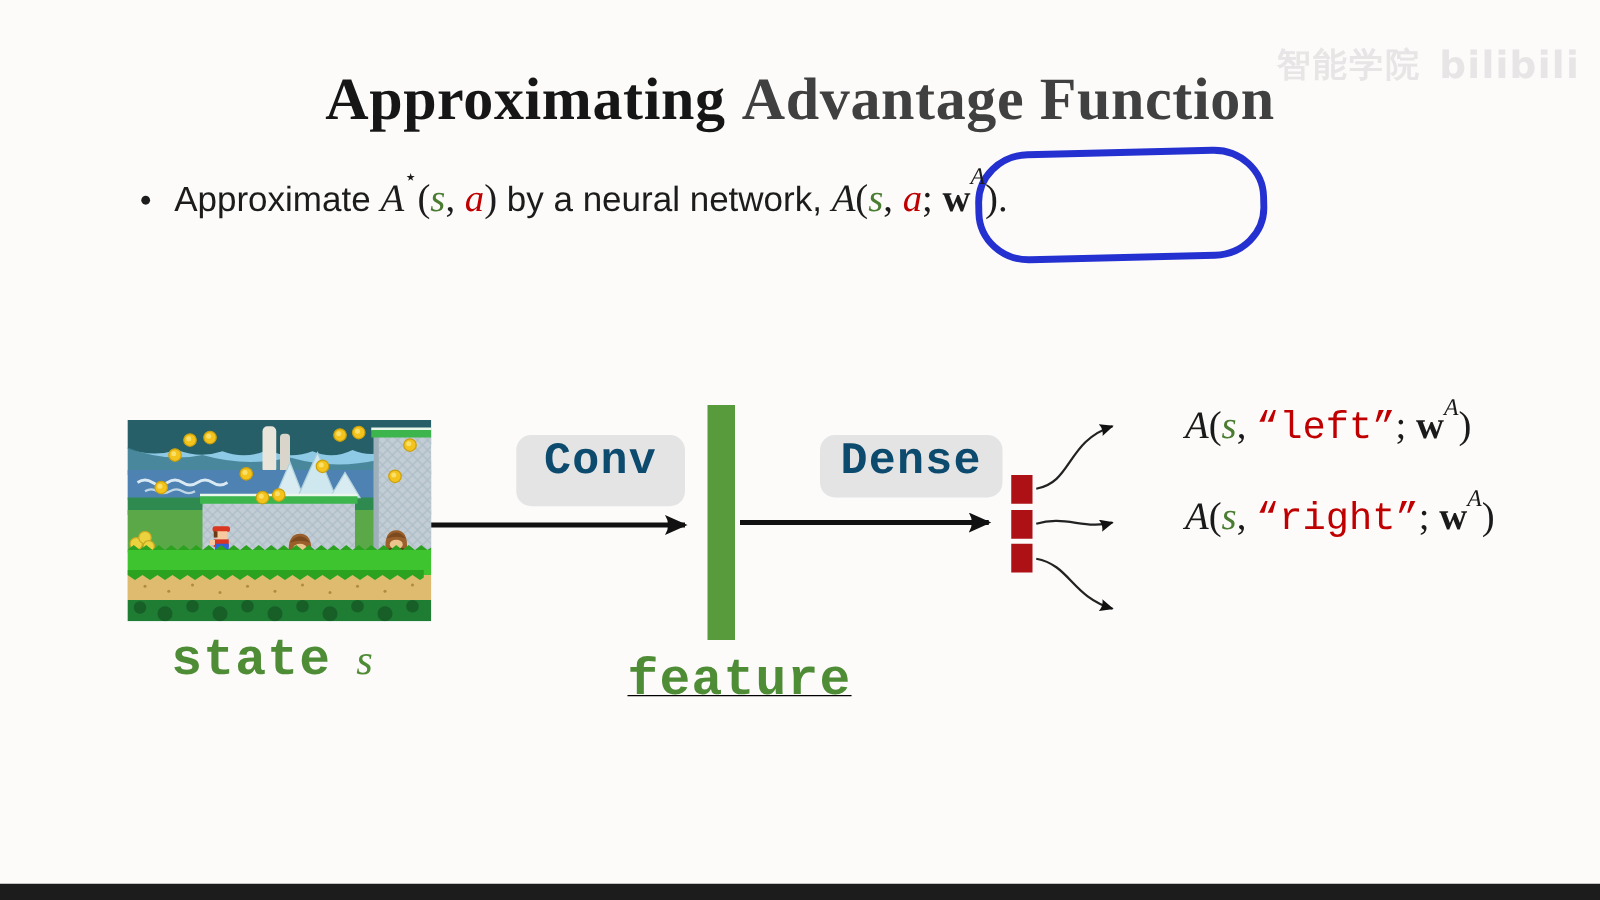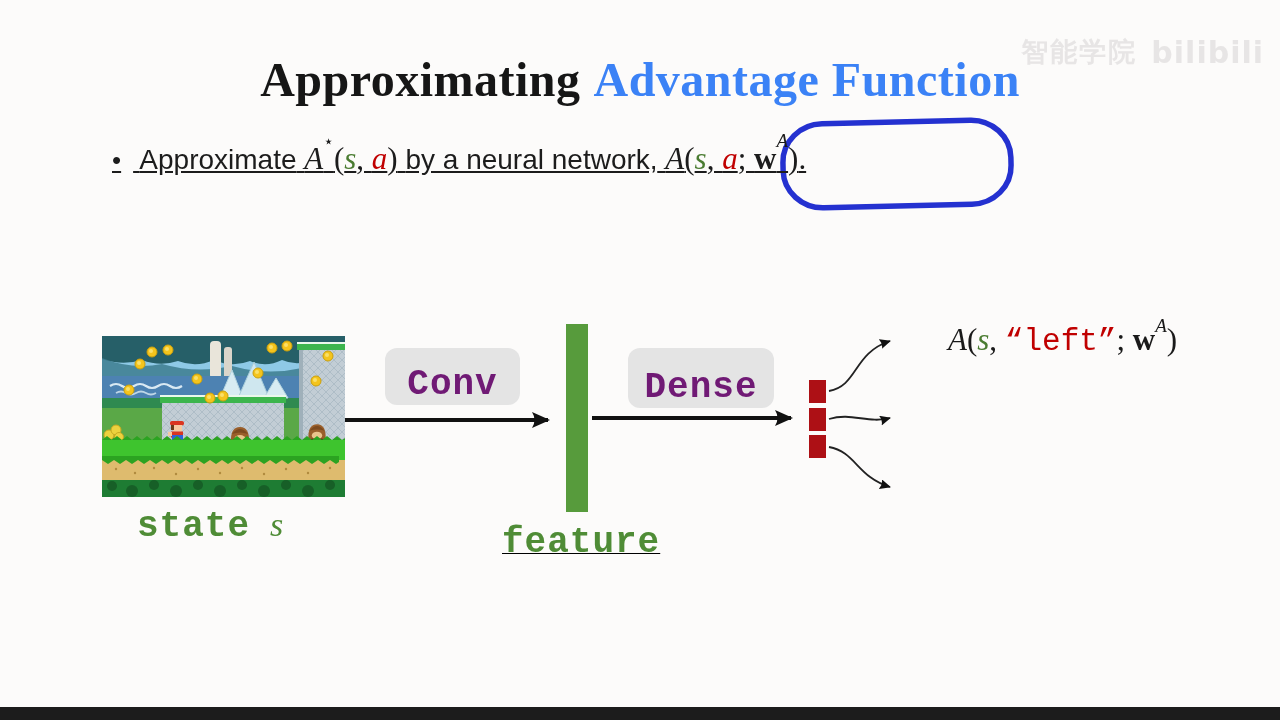--- a/index.html
+++ b/index.html
@@ -3,52 +3,52 @@
 <meta charset="utf-8">
 <style>
   html,body{margin:0;padding:0;background:#e9e9e9;}
   .slide{position:relative;width:1280px;height:720px;background:#fcfbfa;overflow:hidden;
          font-family:"Liberation Sans",sans-serif;}
 
   
   .title{position:absolute;top:20px;left:0;width:100%;text-align:center;z-index:1;
          font-family:"Liberation Serif",serif;font-weight:700;font-size:48px;color:#161616;
          letter-spacing:.5px;}
-  .title .red{color:#3b82f6;margin-left:13px;}
+  .title .red{color:#404040;margin-left:13px;}
 
   
   .watermark{position:absolute;top:34px;right:16px;z-index:3;display:flex;align-items:center;gap:14px;
              color:rgba(228,226,226,.9);font-weight:700;pointer-events:none;}
   .watermark .cn{font-size:27px;letter-spacing:2px;}
   .watermark .bili{font-family:"DejaVu Sans",sans-serif;font-size:30px;letter-spacing:1px;
                    color:rgba(230,228,228,.95);}
 
   
-  .bullet{position:absolute;left:112px;top:141px;z-index:2;font-size:28px;color:#1c1c1c;white-space:nowrap;text-decoration:underline;}
+  .bullet{position:absolute;left:112px;top:141px;z-index:2;font-size:28px;color:#1c1c1c;white-space:nowrap;}
   .bdot{font-size:26px;margin-right:12px;}
   .m i,.mi{font-family:"Liberation Serif",serif;font-style:italic;font-size:31px;}
   .mu{font-family:"Liberation Serif",serif;font-style:normal;font-size:31px;}
   .mw{font-family:"Liberation Serif",serif;font-style:normal;font-weight:700;font-size:31px;}
   .g{color:#4a7c31;} .r{color:#c00000;font-family:Liberation Mono, monospace;}
   .sup-star{font-family:"Liberation Serif",serif;font-size:17px;position:relative;top:-12px;}
   .sup-A{font-family:"Liberation Serif",serif;font-style:italic;font-size:19px;position:relative;top:-12px;}
 
   
   .overlay{position:absolute;left:0;top:0;width:1280px;height:720px;z-index:1;pointer-events:none;}
   .mario{position:absolute;left:102px;top:336px;width:243px;height:161px;}
-  .nn-box{position:absolute;background:#e4e4e4;border-radius:12px;display:flex;align-items:flex-end;
+  .nn-box{position:absolute;background:#e4e4e4;border-radius:12px;display:flex;align-items:flex-start;
           justify-content:center;font-family:"Liberation Mono",monospace;font-weight:700;
-          font-size:36px;color:#701a75;letter-spacing:1px;z-index:2;}
+          font-size:36px;color:#0c4a6e;letter-spacing:1px;z-index:2;margin-left:28px;}
   .box-conv{left:385px;top:348px;width:135px;height:57px;}
-  .box-dense{left:628px;top:348px;width:146px;height:60px;}
+  .box-dense{left:628px;top:348px;width:146px;height:50px;}
   .green-bar{position:absolute;left:566px;top:324px;width:22px;height:188px;background:#579b3c;z-index:2;}
   .red-square{position:absolute;left:809px;width:17px;height:23px;background:#ad1015;z-index:2;}
   .rs1{top:380px;} .rs2{top:408px;} .rs3{top:435px;}
 
-  .mono-green{font-family:"Liberation Mono",monospace;font-weight:700;font-size:36px;
+  .mono-green{font-family:"Liberation Mono",monospace;font-weight:700;font-size:41px;
               color:#4f8c36;letter-spacing:1px;}
   .state-label{position:absolute;left:137px;top:506px;z-index:2;white-space:nowrap;}
   .state-var{font-family:"Liberation Serif",serif;font-style:italic;font-size:34px;
              color:#4f8c36;margin-left:20px;}
   .feature-label{position:absolute;left:502px;top:522px;z-index:2;text-decoration:underline;}
 
   .out{position:absolute;left:948px;z-index:2;white-space:nowrap;color:#1a1a1a;}
   .out .mu,.out .mi,.out .mw{font-size:31px;}
   .o1{top:322px;} .o2{top:395px;} .o3{top:467px;}
 
@@ -221,16 +221,17 @@
   </div>
   <div class="red-square rs1"></div>
   <div class="red-square rs2"></div>
   <div class="red-square rs3"></div>
 
   <div class="state-label"><span class="mono-green">state</span><span class="state-var">s</span></div>
   <div class="feature-label"><span class="mono-green">feature</span></div>
 
   <div class="out o1"><i class="mi">A</i><span class="mu">(</span><i class="mi g">s</i><span class="mu">, </span><span class="mu r">“left”</span><span class="mu">; </span><b class="mw">w</b><sup class="sup-A">A</sup><span class="mu">)</span></div>
 
+  <div class="out o2"><i class="mi">A</i><span class="mu">(</span><i class="mi g">s</i><span class="mu">, </span><span class="mu r">“right”</span><span class="mu">; </span><b class="mw">w</b><sup class="sup-A">A</sup><span class="mu">)</span></div>
 
 
   <div class="bottom-bar"></div>
 </div>
 
 </body></html>

